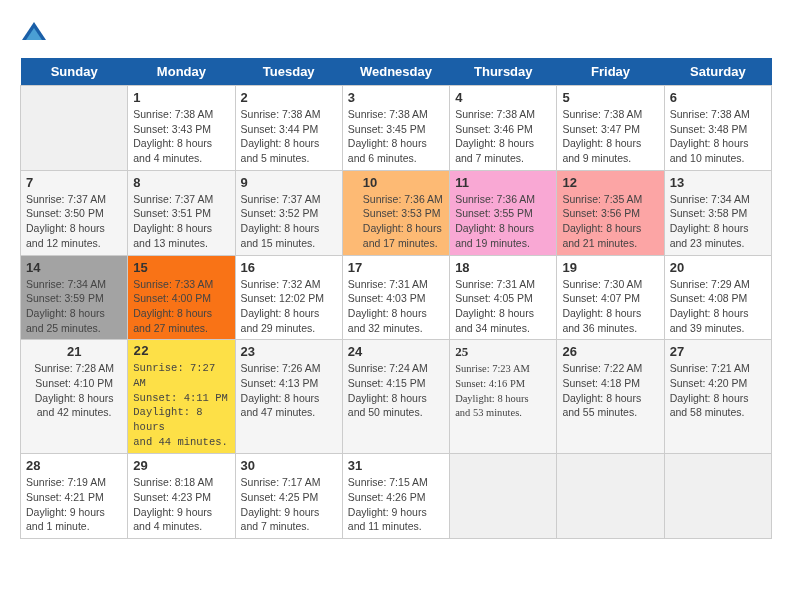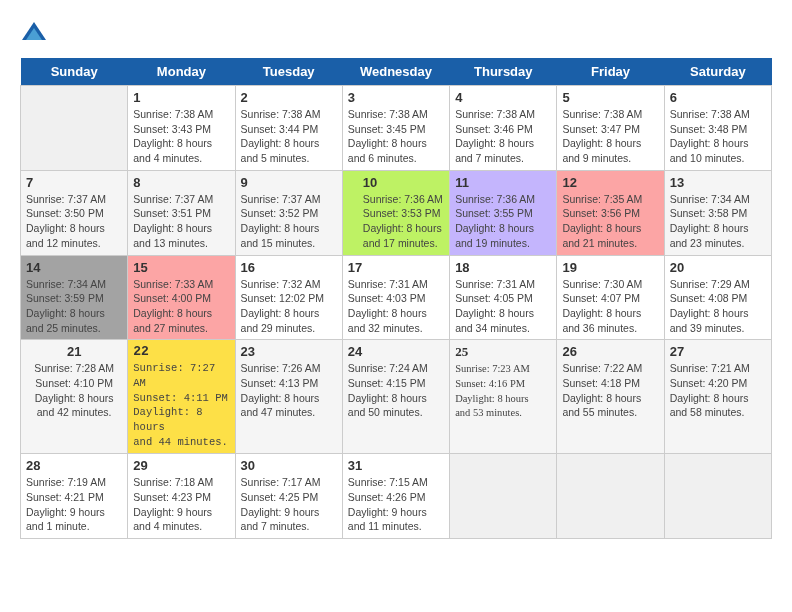--- a/index.html
+++ b/index.html
@@ -185,28 +185,28 @@
 Daylight: 8 hours
 and 13 minutes.</div>
         </td>
         <td style="background: rgb(245, 245, 245);">
           <span class="day-number">9</span>
           <div class="cell-info" style="white-space: pre-line;">Sunrise: 7:37 AM
 Sunset: 3:52 PM
 Daylight: 8 hours
 and 15 minutes.</div>
         </td>
-        <td style="background: #bef264; padding-left: 20px;">
+        <td style="background: #fdba74; padding-left: 20px;">
           <span class="day-number">10</span>
           <div class="cell-info" style="white-space: pre-line;">Sunrise: 7:36 AM
 Sunset: 3:53 PM
 Daylight: 8 hours
 and 17 minutes.</div>
         </td>
-        <td style="background: #c4b5fd; margin-left: 8px;">
+        <td style="background: #f9a8d4; margin-left: 8px;">
           <span class="day-number">11</span>
           <div class="cell-info" style="white-space: pre-line;">Sunrise: 7:36 AM
 Sunset: 3:55 PM
 Daylight: 8 hours
 and 19 minutes.</div>
         </td>
         <td style="background: #fca5a5;">
           <span class="day-number">12</span>
           <div class="cell-info" style="white-space: pre-line;">Sunrise: 7:35 AM
 Sunset: 3:56 PM
@@ -222,21 +222,21 @@
         </td>
       </tr>
       <tr>
         <td style="background: #a3a3a3;">
           <span class="day-number">14</span>
           <div class="cell-info" style="white-space: pre-line;">Sunrise: 7:34 AM
 Sunset: 3:59 PM
 Daylight: 8 hours
 and 25 minutes.</div>
         </td>
-        <td style="background: #fca5a5; margin-top: 44px;">
+        <td style="background: #f97316; margin-top: 44px;">
           <span class="day-number">15</span>
           <div class="cell-info" style="white-space: pre-line;">Sunrise: 7:33 AM
 Sunset: 4:00 PM
 Daylight: 8 hours
 and 27 minutes.</div>
         </td>
         <td style="background: rgb(255, 255, 255);">
           <span class="day-number">16</span>
           <div class="cell-info" style="white-space: pre-line;">Sunrise: 7:32 AM
 Sunset: 12:02 PM
@@ -326,21 +326,21 @@
       <tr>
         <td style="background: rgb(255, 255, 255);">
           <span class="day-number">28</span>
           <div class="cell-info" style="white-space: pre-line;">Sunrise: 7:19 AM
 Sunset: 4:21 PM
 Daylight: 9 hours
 and 1 minute.</div>
         </td>
         <td style="background: rgb(255, 255, 255);">
           <span class="day-number">29</span>
-          <div class="cell-info" style="white-space: pre-line;">Sunrise: 7:18 AM
+          <div class="cell-info" style="white-space: pre-line;">Sunrise: 8:18 AM
 Sunset: 4:23 PM
 Daylight: 9 hours
 and 4 minutes.</div>
         </td>
         <td style="background: rgb(255, 255, 255);">
           <span class="day-number">30</span>
           <div class="cell-info" style="white-space: pre-line;">Sunrise: 7:17 AM
 Sunset: 4:25 PM
 Daylight: 9 hours
 and 7 minutes.</div>

